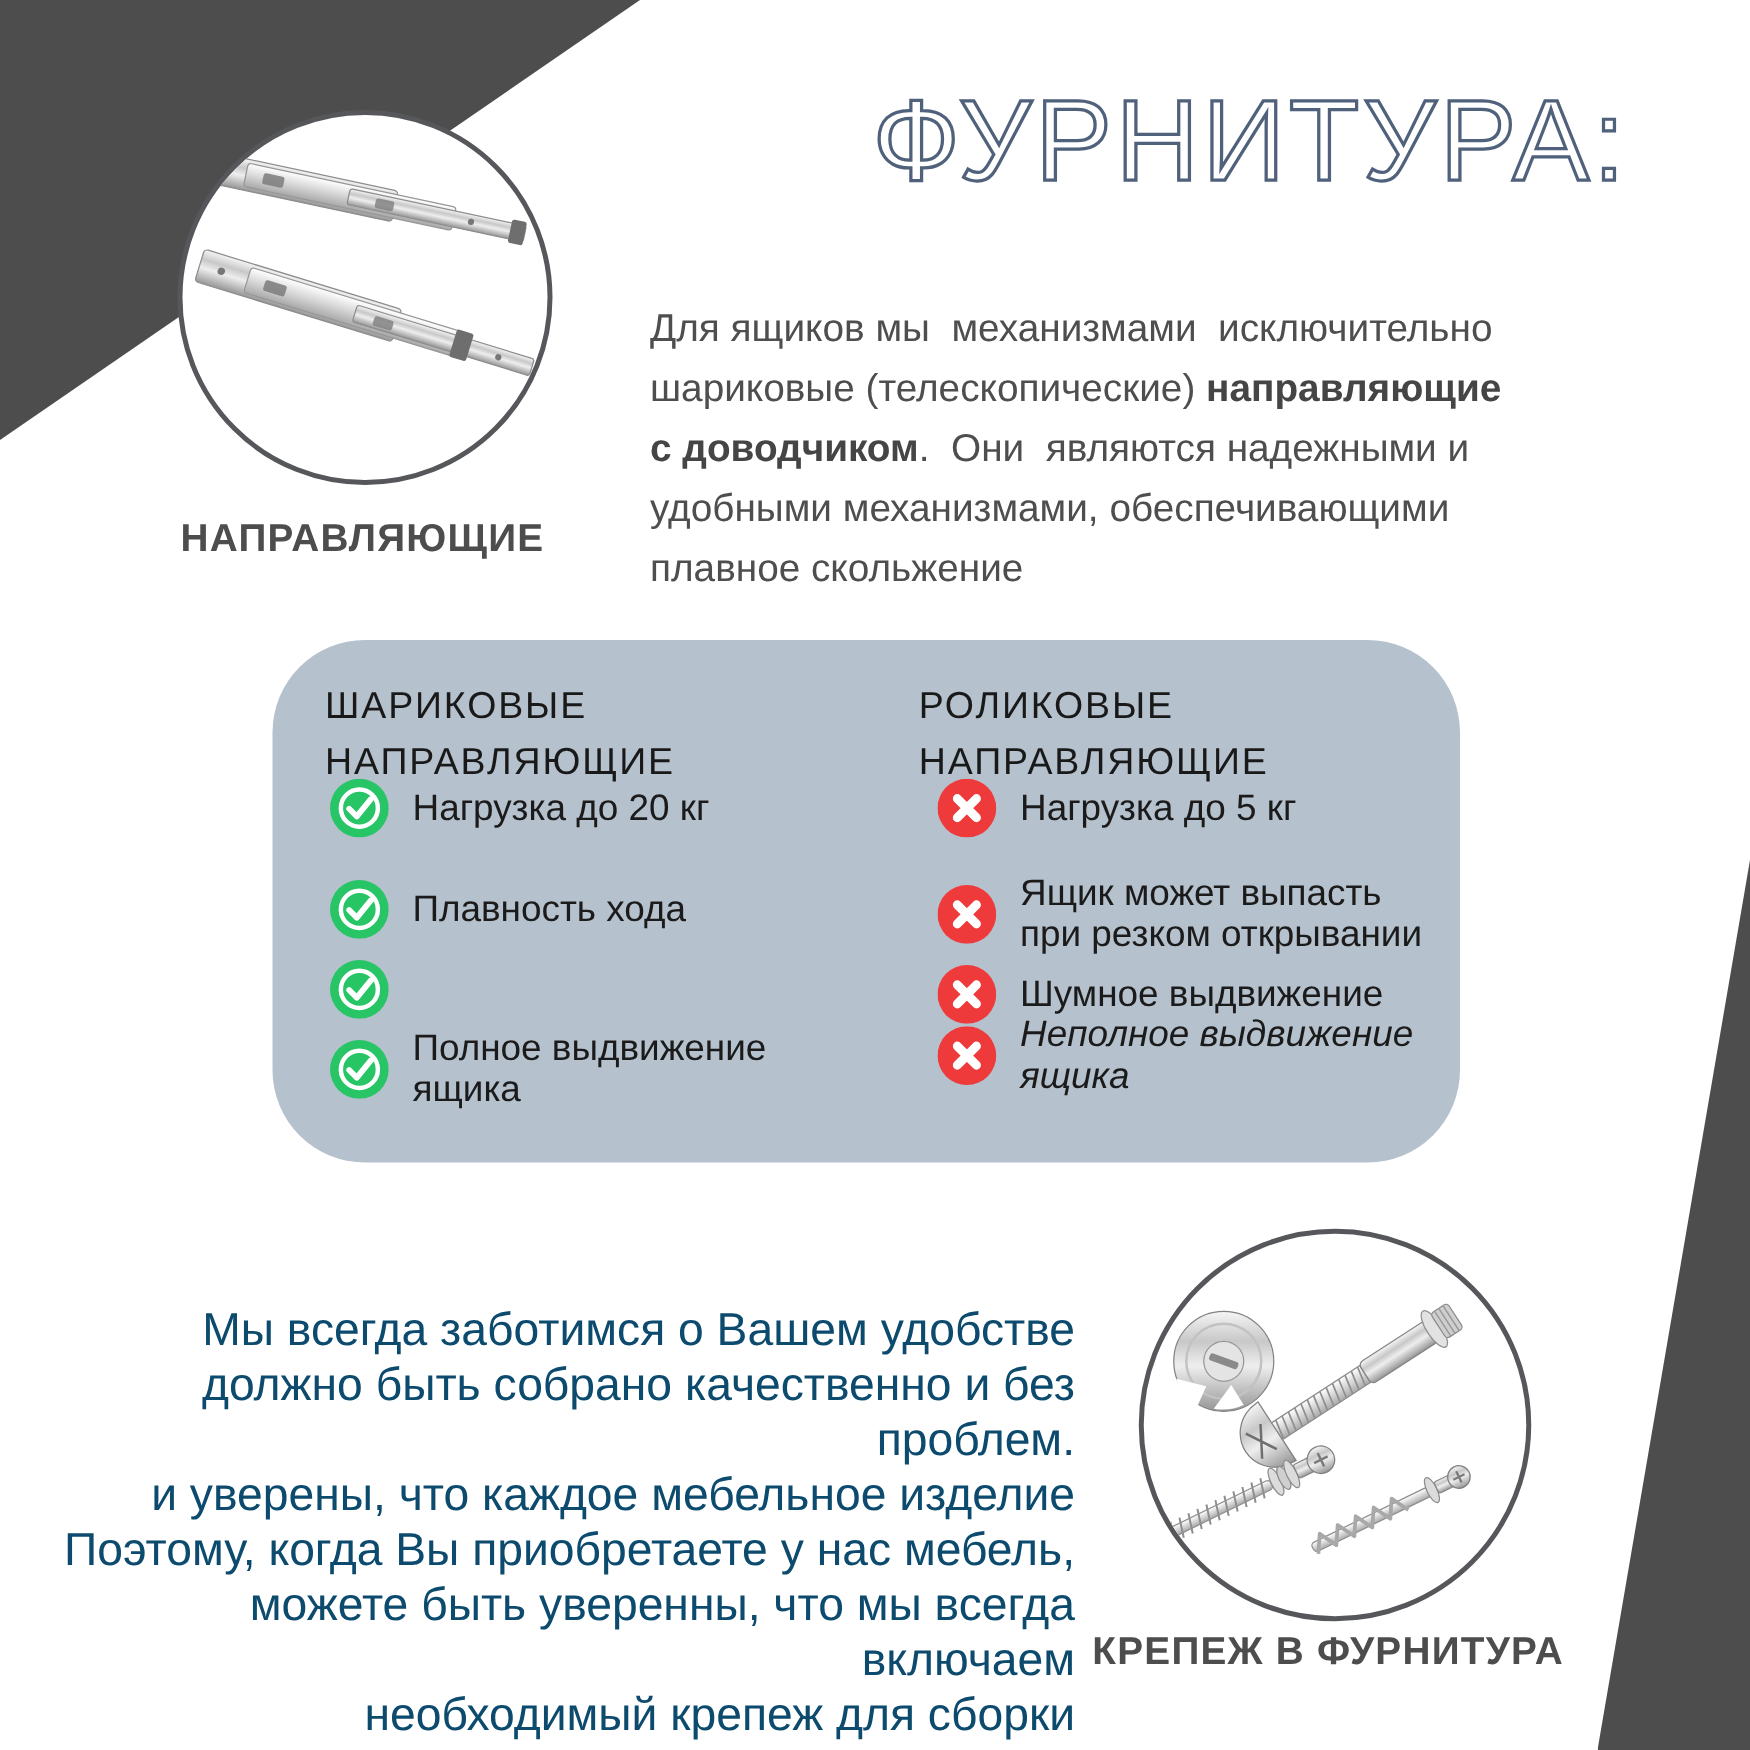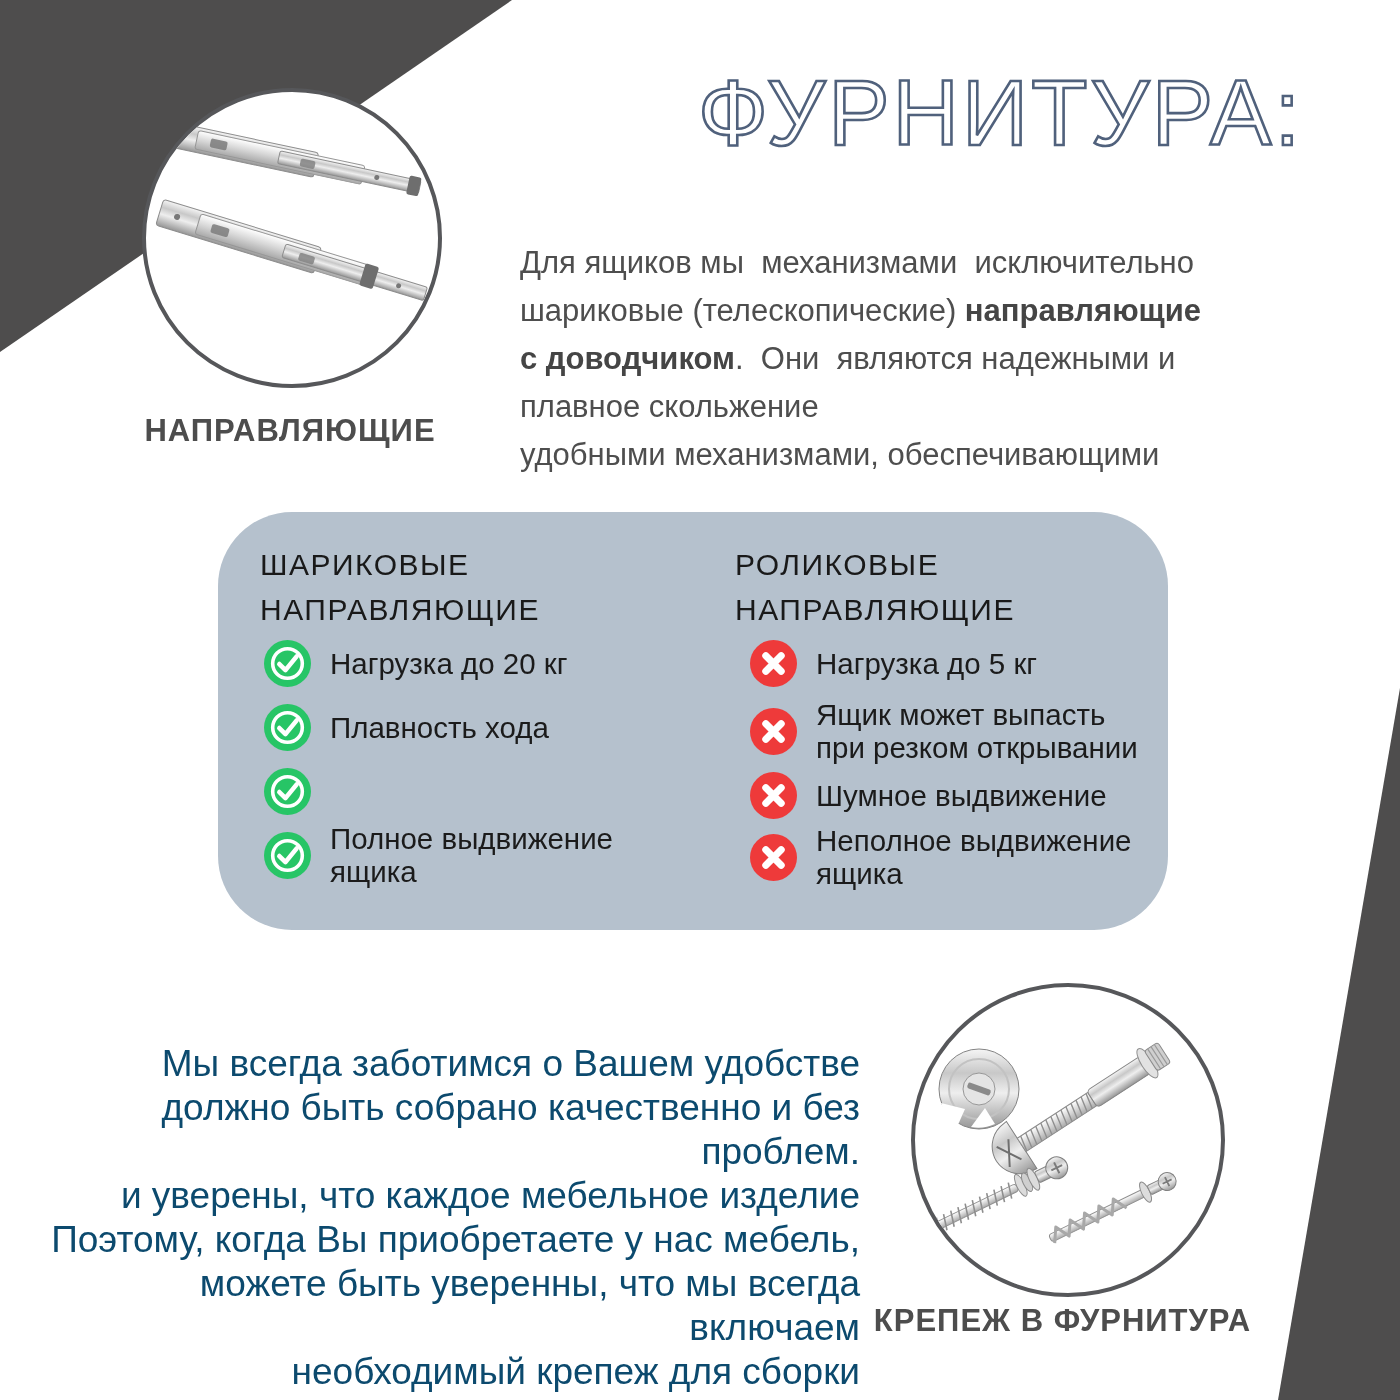--- a/index.html
+++ b/index.html
@@ -39,22 +39,22 @@
   .col-header.left{left:42px;}
   .col-header.right{left:517px;}
   .col-header span{display:block;}
   .row{position:absolute;display:flex;align-items:center;gap:19px;}
   .row .ic{width:47px;height:47px;flex:0 0 47px;}
   .row .txt{font-size:29.5px;line-height:33px;color:#1b1b1b;font-weight:500;}
   .rows-left .row{left:46px;}
   .rows-left .txt{width:310px;}
   .rows-right .row{left:532px;}
   .rows-right .txt{width:345px;}
-  .row.r1{top:128px;} .row.l2{top:192px;} .row.l3{top:256px;} .row.l4{top:310px;}
-  .row.rr2{top:186px;} .row.rr3{top:260px;} .row.rr4{top:312px;}
+  .row.r1{top:111px;} .row.l2{top:192px;} .row.l3{top:256px;} .row.l4{top:310px;}
+  .row.rr2{top:186px;} .row.rr3{top:260px;} .row.rr4{top:299px;font-style:italic;}
   
   .footer-para{position:absolute;left:40px;top:1005px;width:820px;text-align:right;
     font-size:37px;line-height:44px;color:#0c4a6e;}
   .footer-para .line{display:block;}
 </style>
 </head>
 <body>
 
 <div class="canvas">
 
@@ -99,22 +99,22 @@
         <circle cx="252" cy="162" r="2.5" fill="#777777"></circle>
       </g>
     </svg>
   </div>
   <div class="photo-label label-slides">НАПРАВЛЯЮЩИЕ</div>
 
   <p class="intro">
     <span class="line"><span>Для ящиков мы  механизмами  исключительно</span></span>
     <span class="line"><span>шариковые (телескопические) </span><b>направляющие</b></span>
     <span class="line"><b>с доводчиком</b><span>.  Они  являются надежными и</span></span>
+    <span class="line"><span>удобными механизмами, обеспечивающими</span></span>
     <span class="line"><span>плавное скольжение</span></span>
-    <span class="line"><span>удобными механизмами, обеспечивающими</span></span>
   </p>
 
   <div class="panel">
 
     <div class="col-header left">
       <span>ШАРИКОВЫЕ</span>
       <span>НАПРАВЛЯЮЩИЕ</span>
     </div>
     <div class="col-header right">
       <span>РОЛИКОВЫЕ</span>

